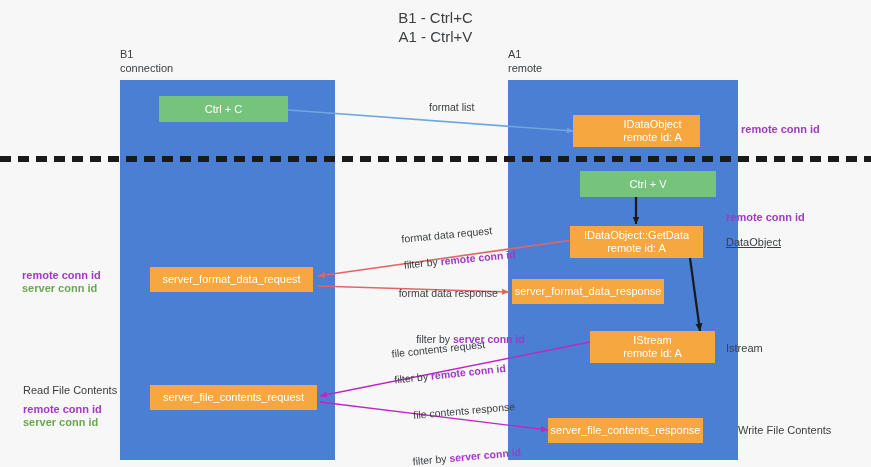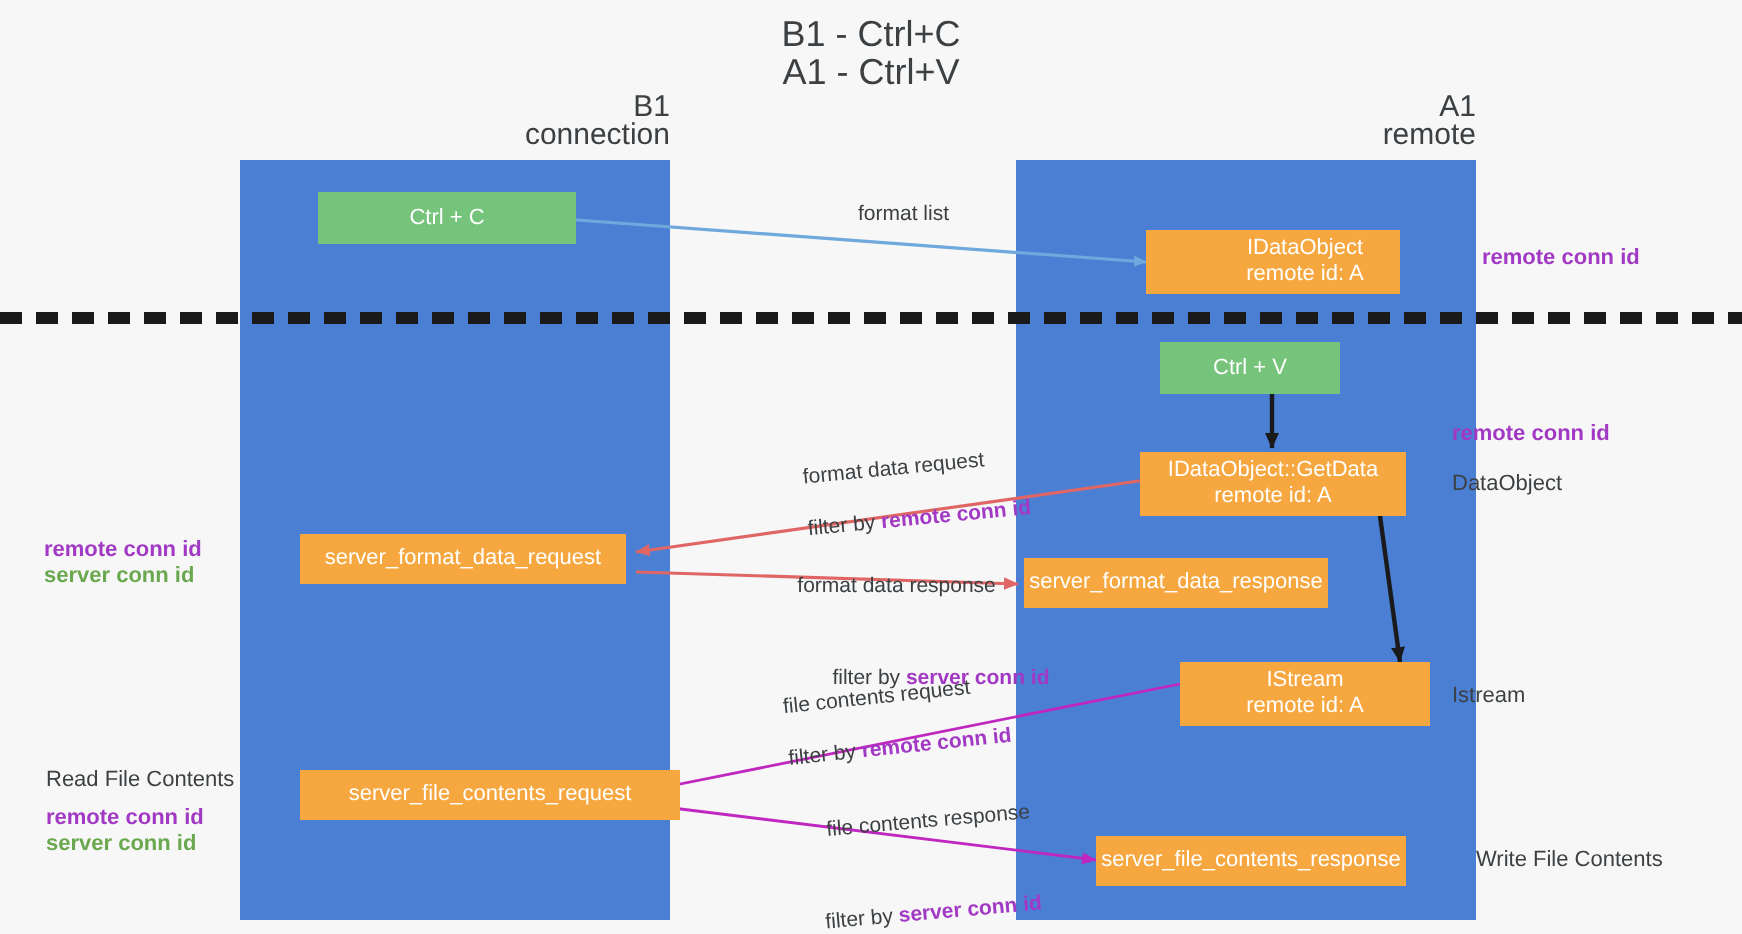--- a/index.html
+++ b/index.html
@@ -19,31 +19,31 @@
     overflow: hidden;
   }
 
   
   .title {
     position: absolute;
     left: 0;
     top: 8px;
     width: 871px;
     text-align: center;
-    font-size: 18px;
+    font-size: 15px;
     line-height: 19px;
     color: #3c4043;
     white-space: pre;
   }
 
   
   .lane-header {
     position: absolute;
-    text-align: right;
-    font-size: 15px;
+    text-align: left;
+    font-size: 11px;
     line-height: 14px;
     color: #3c4043;
     white-space: pre;
   }
 
   
   .lane {
     position: absolute;
     background: #4a7fd4;
   }
@@ -143,33 +143,33 @@
     <path d="M320,402 L548,430" stroke="#c027c0" stroke-width="1.4" fill="none" marker-end="url(#ah-magenta)"></path>
 
     <line x1="0" y1="159" x2="871" y2="159" stroke="#1a1a1a" stroke-width="6" stroke-dasharray="11 7"></line>
   </svg>
 
   <div class="node green" style="left:159px; top:96px; width:129px; height:26px;">Ctrl + C</div>
 
   <div class="node orange" style="left:573px; top:115px; width:127px; height:32px;padding-left:32px;">IDataObject
 remote id: A</div>
 
-  <div class="node green" style="left:580px; top:171px; width:90px; height:26px;">Ctrl + V</div>
+  <div class="node green" style="left:580px; top:171px; width:136px; height:26px;">Ctrl + V</div>
 
   <div class="node orange" style="left:570px; top:226px; width:133px; height:32px;">IDataObject::GetData
 remote id: A</div>
 
   <div class="node orange" style="left:150px; top:267px; width:163px; height:25px;">server_format_data_request</div>
 
   <div class="node orange" style="left:512px; top:279px; width:152px; height:25px;">server_format_data_response</div>
 
   <div class="node orange" style="left:590px; top:331px; width:125px; height:32px;">IStream
 remote id: A</div>
 
-  <div class="node orange" style="left:150px; top:385px; width:190px; height:25px;">server_file_contents_request</div>
+  <div class="node orange" style="left:150px; top:385px; width:167px; height:25px;">server_file_contents_request</div>
 
   <div class="node orange" style="left:548px; top:418px; width:155px; height:25px;">server_file_contents_response</div>
 
   <div class="elabel" style="left:397px; top:101px;padding-left:32px;">format list</div>
 
   <div class="elabel" style="left:388px; top:221px; transform:rotate(-5.5deg); transform-origin:left top;">
     <span>format data request</span><br>
     <span>filter by </span><span class="hl-purple">remote conn id</span>
   </div>
 
@@ -189,21 +189,21 @@
     <span style="display:inline-block; margin-left:22px;">file contents response</span><br>
     <span style="display:inline-block; margin-top:7px;">
       <span>filter by </span><span class="hl-purple">server conn id</span>
     </span>
   </div>
 
   <div class="ann purple" style="left:741px; top:123px;">remote conn id</div>
 
   <div class="ann purple" style="left:726px; top:211px;">remote conn id</div>
 
-  <div class="ann dark" style="left:726px; top:236px;">DataObject</div>
+  <div class="ann dark" style="left:726px; top:236px;text-decoration:underline;">DataObject</div>
 
   <div class="ann dark" style="left:726px; top:342px;">Istream</div>
 
   <div class="ann dark" style="left:738px; top:424px;">Write File Contents</div>
 
   <div class="ann purple" style="left:22px; top:269px;">remote conn id</div>
 
   <div class="ann green" style="left:22px; top:282px;">server conn id</div>
 
   <div class="ann dark" style="left:23px; top:384px;">Read File Contents</div>

